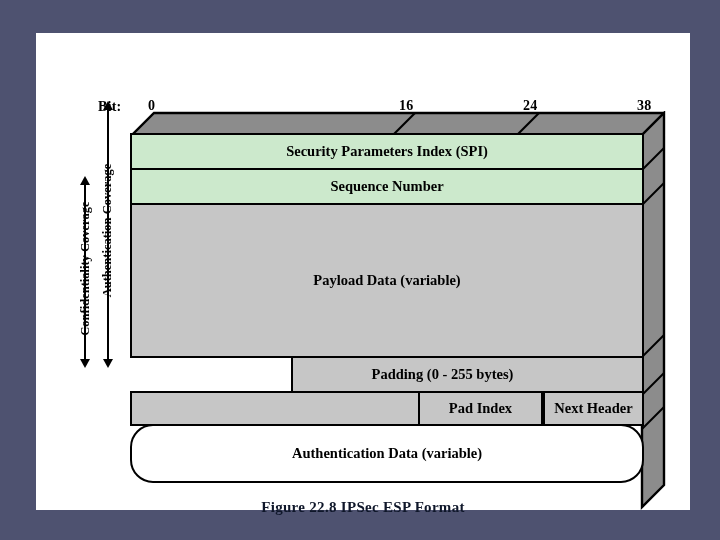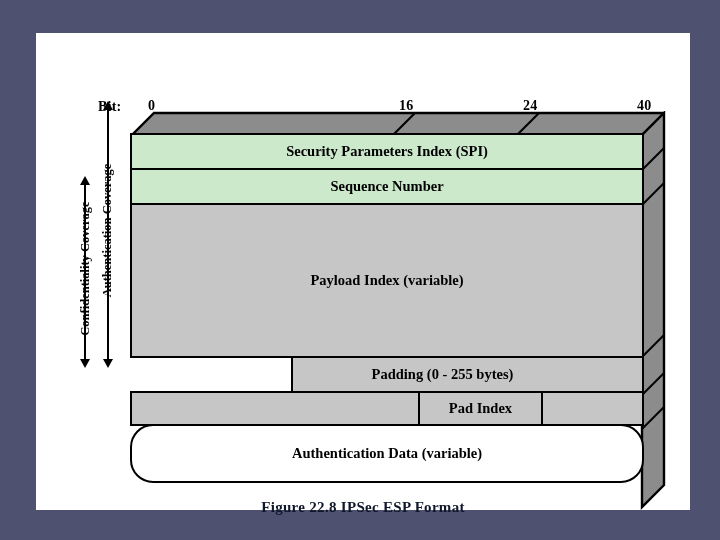--- a/index.html
+++ b/index.html
@@ -115,21 +115,21 @@
 </head>
 <body>
 
 <div id="slide">
   <div id="panel">
 
     <div class="lbl bitword" id="bit-caption">Bit:</div>
     <div class="lbl bitword" id="bit-0">0</div>
     <div class="lbl bitword" id="bit-16">16</div>
     <div class="lbl bitword" id="bit-24">24</div>
-    <div class="lbl bitword" id="bit-31">40</div>
+    <div class="lbl bitword" id="bit-31">38</div>
 
     <div>
       <div class="arrow-head up" style="left:44px; top:143px;"></div>
       <div class="arrow-line" style="left:48px; top:150px; height:176px;"></div>
       <div class="arrow-head down" style="left:44px; top:326px;"></div>
       <div class="varrow-label" style="left:-36px; top:228px; width:170px; text-align:center;">Confidentiality Coverage</div>
     </div>
 
     <div>
       <div class="arrow-head up" style="left:67px; top:68px;"></div>
@@ -159,33 +159,36 @@
 
       <div class="row green" style="top:48px; height:37px; width:514px;">
         <span>Security Parameters Index (SPI)</span>
       </div>
 
       <div class="row green" style="top:83px; height:37px; width:514px;">
         <span>Sequence Number</span>
       </div>
 
       <div class="row gray" style="top:118px; height:155px; width:514px;">
-        <span>Payload Index (variable)</span>
+        <span>Payload Data (variable)</span>
       </div>
 
       <div class="row gray" style="top:271px; left:161px; height:37px; width:353px;">
         <span style="position:relative; left:-40px;margin-left:30px;">Padding (0 - 255 bytes)</span>
       </div>
 
       <div class="row gray" style="top:306px; height:35px; width:514px;"></div>
 
       <div class="row gray" style="top:306px; left:288px; height:35px; width:125px;">
         <span>Pad Index</span>
       </div>
 
+      <div class="row gray" style="top:306px; left:413px; height:35px; width:101px;">
+        <span>Next Header</span>
+      </div>
 
       <div class="row white" style="top:339px; height:59px; width:514px;">
         <span>Authentication Data (variable)</span>
       </div>
 
     </div>
 
     <div id="caption">Figure 22.8  IPSec ESP Format</div>
 
   </div>

